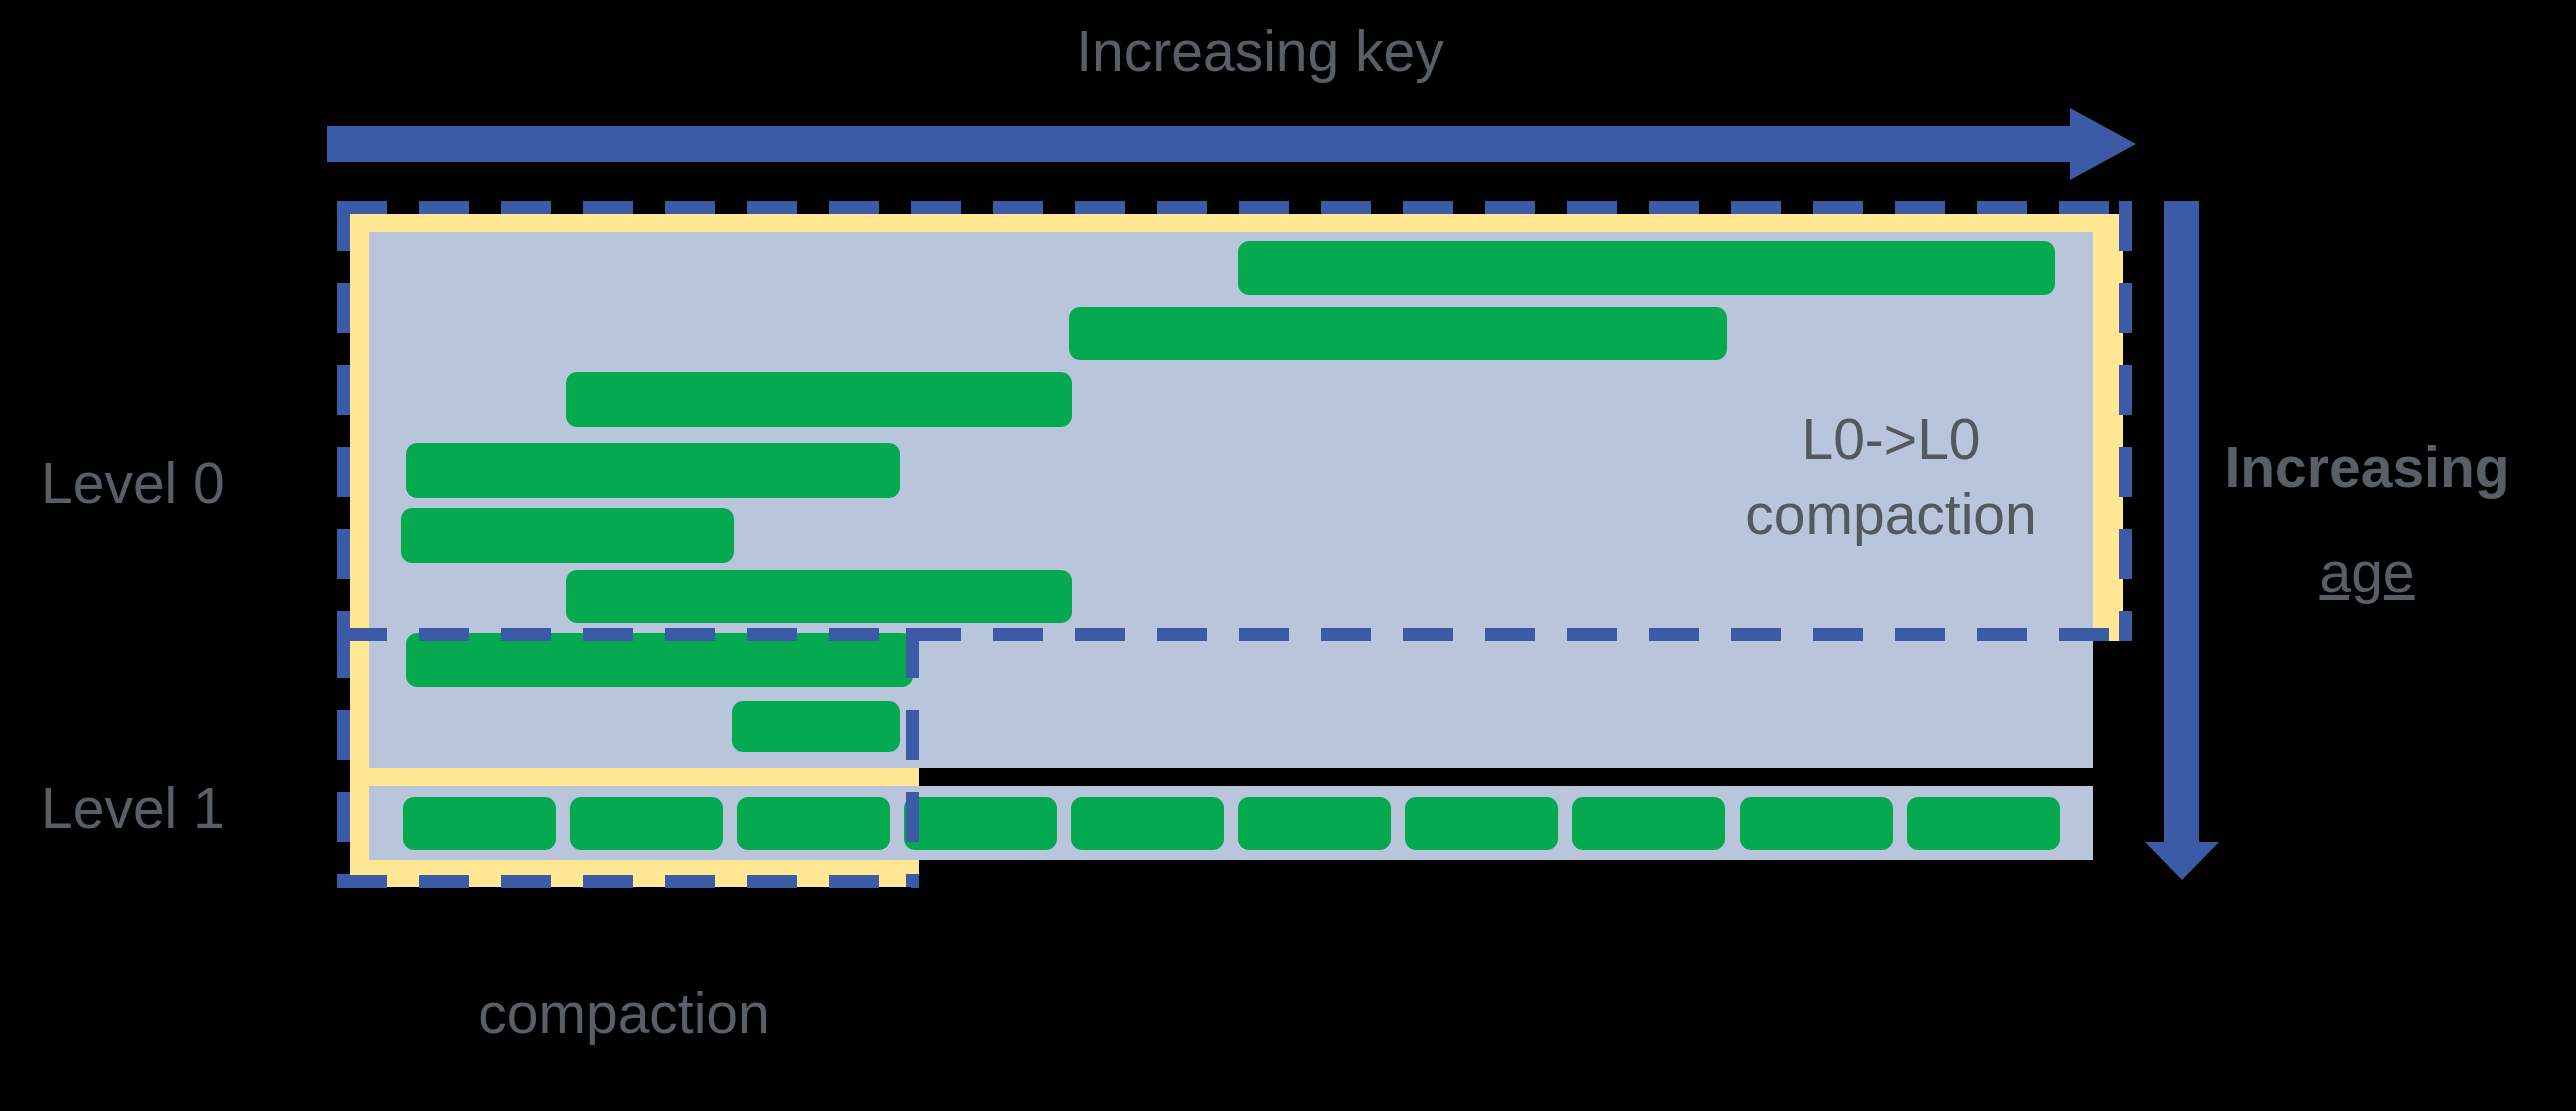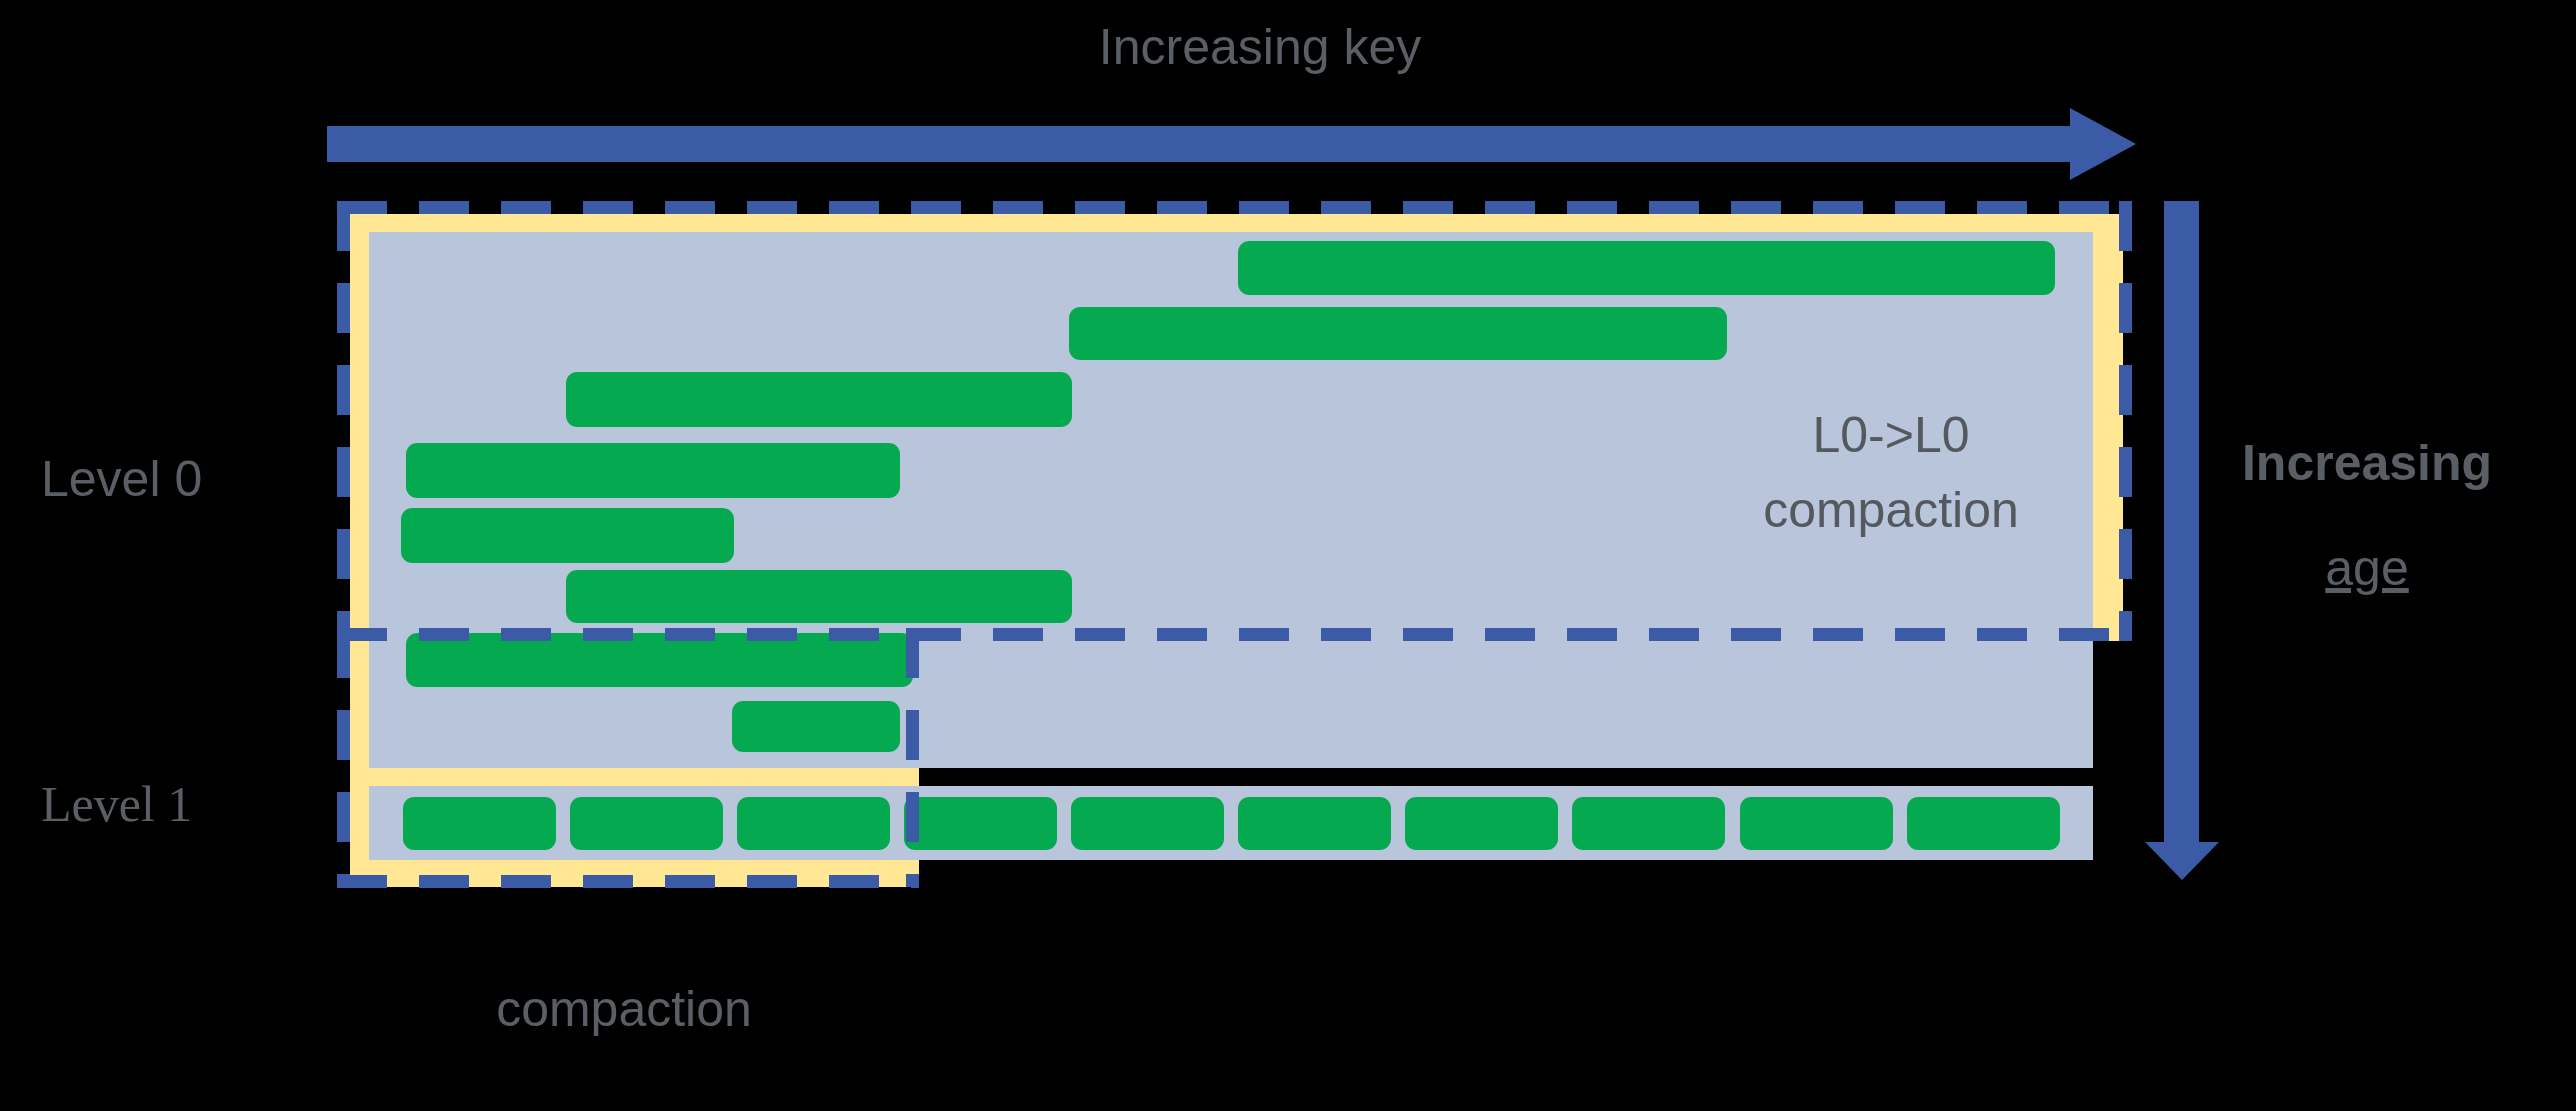--- a/index.html
+++ b/index.html
@@ -4,21 +4,21 @@
 <style>
   html, body { margin: 0; padding: 0; background: #000; }
   body { width: 2576px; height: 1111px; overflow: hidden; }
   .stage {
     position: relative; width: 2576px; height: 1111px;
     background: #000;
     font-family: "Liberation Sans", sans-serif;
   }
   .stage div { position: absolute; }
   .label {
-    font-size: 50px;
+    font-size: 57px;
     line-height: 1.1;
     white-space: nowrap;
     z-index: 20;
   }
   .outer-label { color: #5A5F66; }
   .inner-label { color: #54585F; text-align: right; }
   .centered { transform: translateX(-50%); }
 </style>
 </head>
 <body>
@@ -59,21 +59,21 @@
       <div style="left: 327px; top: 126px; width: 1743px; height: 36px; background: rgb(60, 91, 166);"></div>
       <div style="left: 2070px; top: 108px; width: 0px; height: 0px; border-top: 36px solid transparent; border-bottom: 36px solid transparent; border-left: 66px solid rgb(60, 91, 166);"></div>
       <div style="left: 2164px; top: 201px; width: 35px; height: 641px; background: rgb(60, 91, 166);"></div>
       <div style="left: 2145px; top: 842px; width: 0px; height: 0px; border-left: 37px solid transparent; border-right: 37px solid transparent; border-top: 38px solid rgb(60, 91, 166);"></div>
     </div>
 
   <div class="label outer-label centered" style="left: 1260px; top: 20px; color: rgb(90, 95, 102);">Increasing key</div>
 
   <div class="label outer-label" style="left: 41px; top: 452px; color: rgb(90, 95, 102);">Level 0</div>
 
-  <div class="label outer-label" style="left: 41px; top: 777px; color: rgb(90, 95, 102); font-family: Liberation Serif, serif;">Level 1</div>
+  <div class="label outer-label" style="left: 41px; top: 777px; color: rgb(90, 95, 102);">Level 1</div>
 
   <div class="label inner-label centered" style="left: 1891px; top: 408px; color: rgb(84, 88, 95);">L0-&gt;L0</div>
   <div class="label inner-label centered" style="left: 1891px; top: 483px; color: rgb(84, 88, 95);">compaction</div>
 
   <div class="label outer-label centered" style="left: 624px; top: 982px; color: rgb(90, 95, 102);">compaction</div>
 
   <div class="label outer-label centered" style="left: 2367px; top: 436px; color: rgb(90, 95, 102); font-weight: bold;">Increasing</div>
   <div class="label outer-label centered" style="left: 2367px; top: 541px; color: rgb(90, 95, 102); text-decoration: underline;">age</div>
 
 </div>

